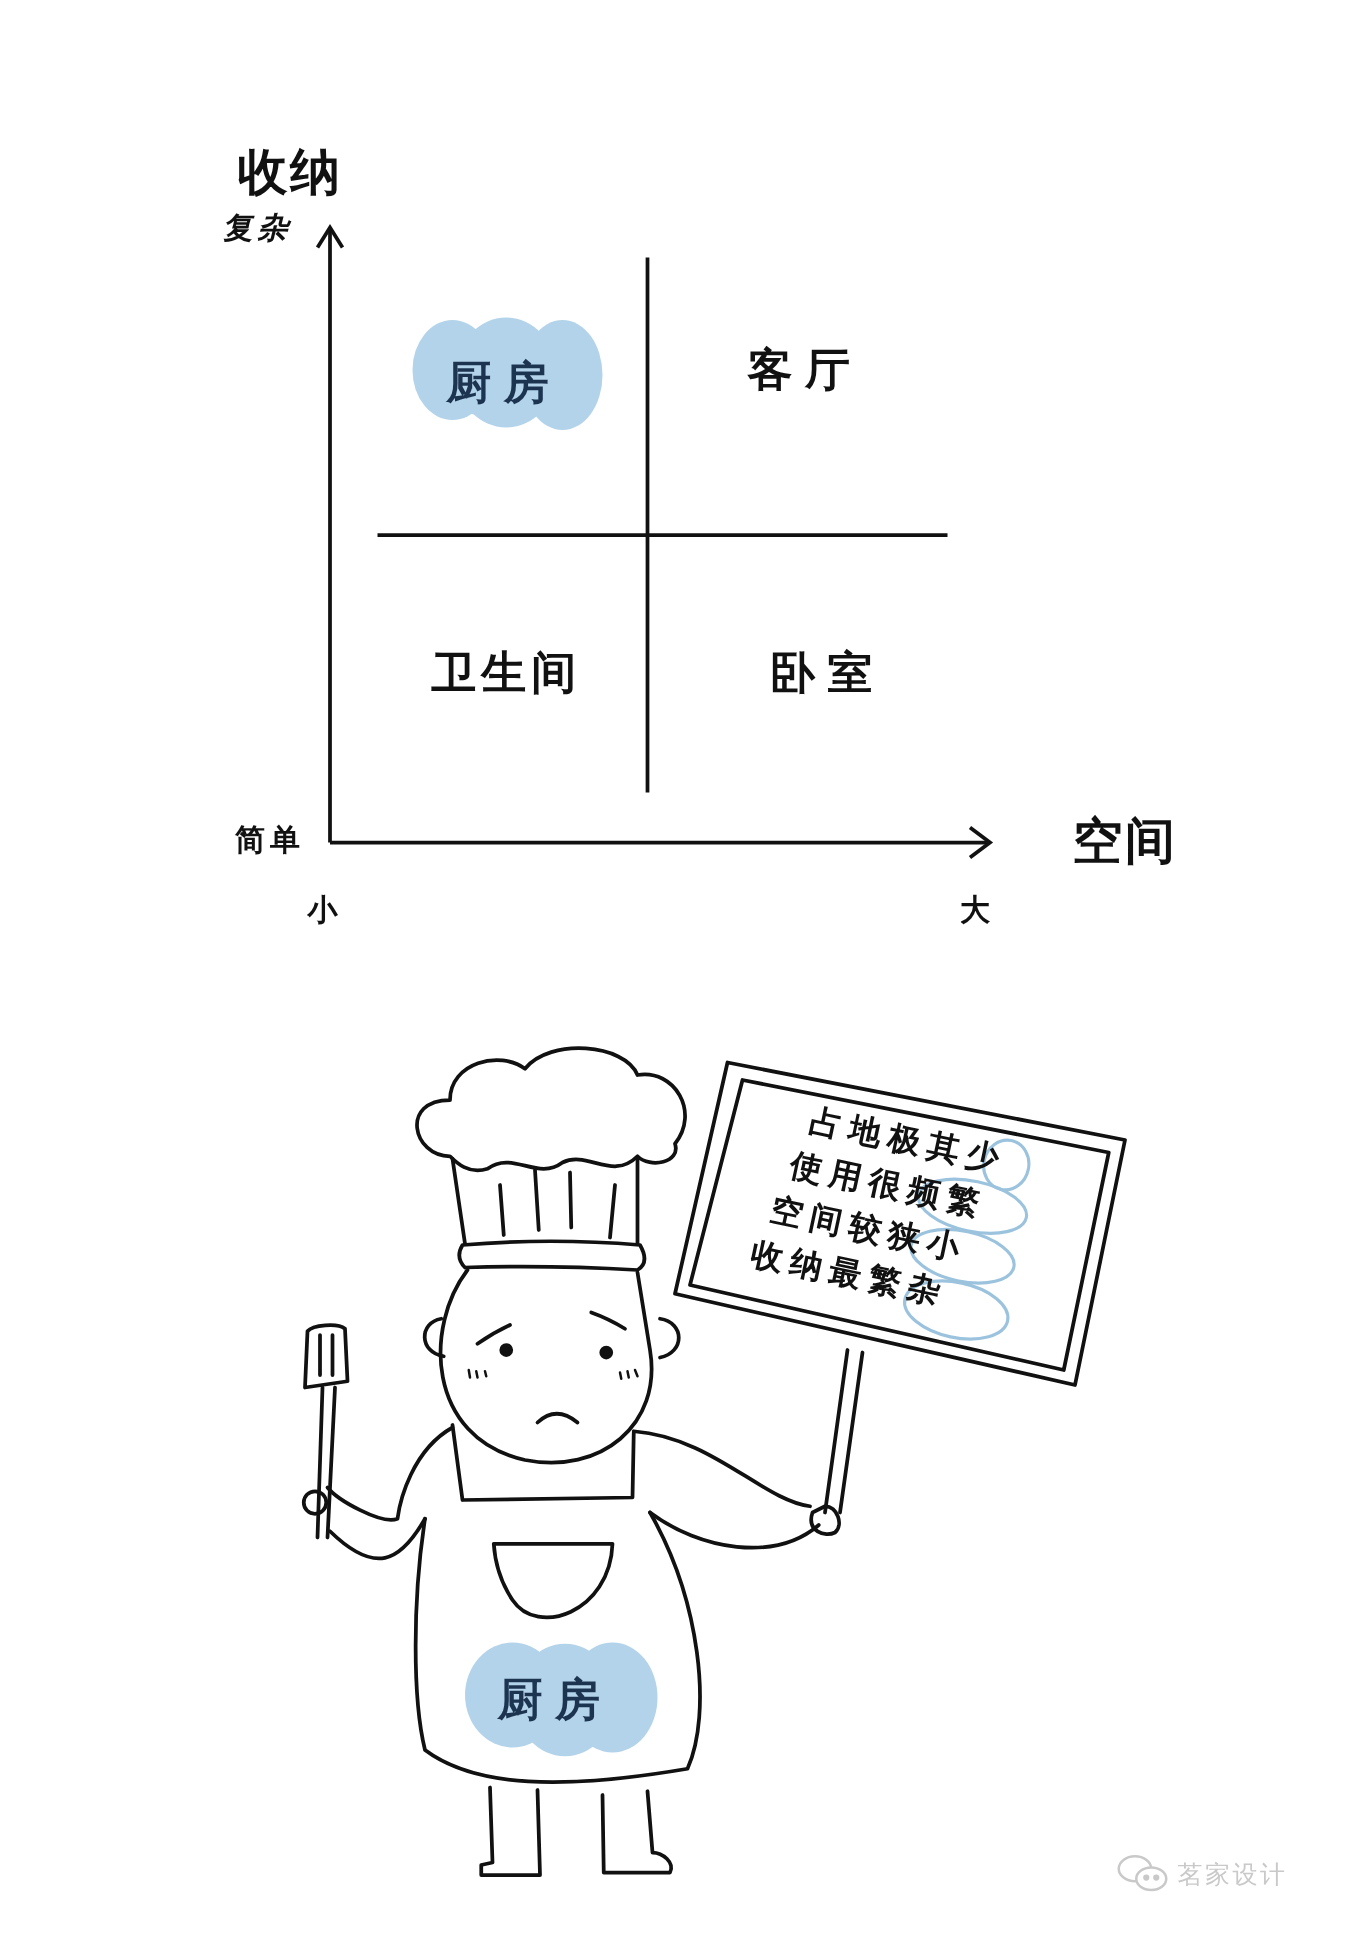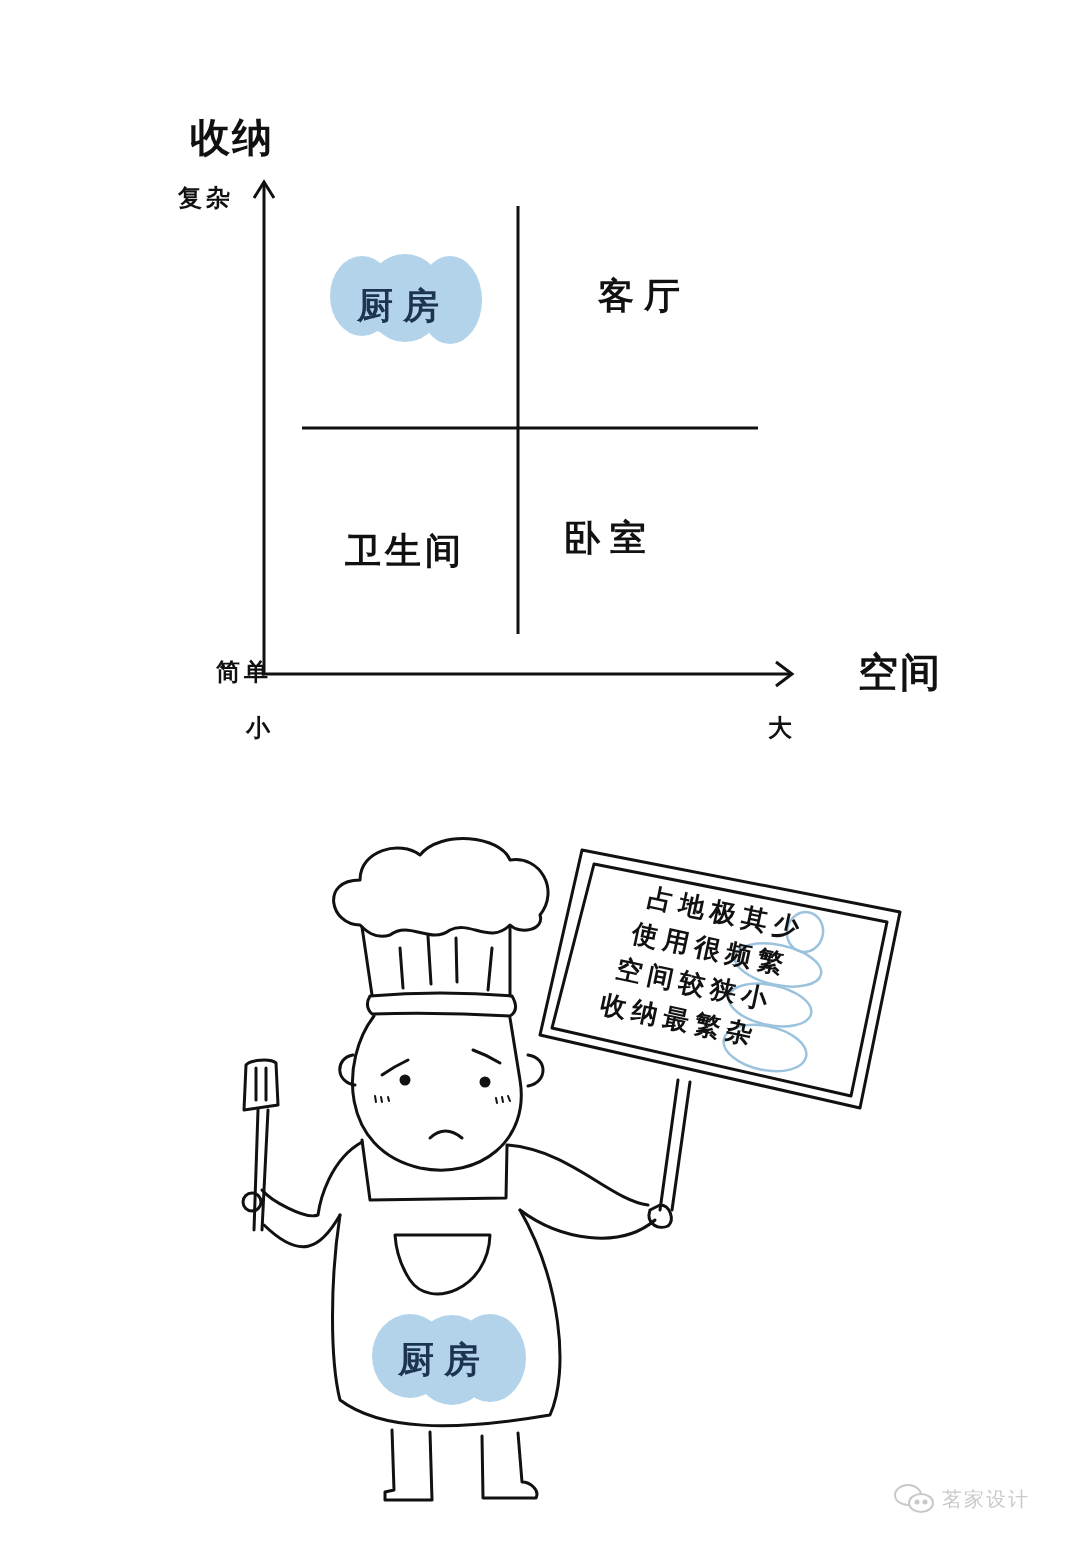--- a/index.html
+++ b/index.html
@@ -31,30 +31,30 @@
 
     <g fill="#b3d3ea">
       <ellipse cx="362" cy="296" rx="32" ry="40"></ellipse>
       <ellipse cx="405" cy="298" rx="40" ry="44"></ellipse>
       <ellipse cx="450" cy="300" rx="32" ry="44"></ellipse>
       <ellipse cx="406" cy="300" rx="72" ry="34"></ellipse>
     </g>
   </svg>
 
   <div class="abs axis-title" style="left:190px;top:110px;">收纳</div>
-  <div class="abs tick" style="left:178px;top:182px;">复杂</div>
-  <div class="abs tick" style="left:188px;top:656px;margin-left:28px;">简单</div>
+  <div class="abs tick" style="left:178px;top:166px;font-style:italic;">复杂</div>
+  <div class="abs tick" style="left:188px;top:656px;">简单</div>
   <div class="abs axis-title" style="left:858px;top:645px;">空间</div>
   <div class="abs tick" style="left:246px;top:712px;">小</div>
   <div class="abs tick" style="left:768px;top:712px;">大</div>
 
   <div class="abs quad blob-label" style="left:357px;top:282px;">厨房</div>
   <div class="abs quad" style="left:598px;top:272px;">客厅</div>
-  <div class="abs quad" style="left:345px;top:514px;letter-spacing:4px;margin-top:13px;">卫生间</div>
-  <div class="abs quad" style="left:564px;top:514px;">卧室</div>
+  <div class="abs quad" style="left:345px;top:514px;letter-spacing:4px;">卫生间</div>
+  <div class="abs quad" style="left:616px;top:514px;">卧室</div>
 </div>
 
 <div>
   <svg width="1080" height="1546" fill="none" stroke="#111" stroke-width="3" stroke-linecap="round" stroke-linejoin="round">
 
     <path d="M360,925 C330,925 320,880 360,880 C360,850 400,840 420,855 C440,830 500,835 510,860 C540,855 560,890 540,915 C545,930 520,935 510,925 C490,945 470,920 450,930 C430,945 410,920 390,935 C375,940 365,930 360,925 Z"></path>
 
     <path d="M362,927 L372,995 M510,926 L510,995"></path>
     <path d="M400,948 L403,988 M428,936 L431,984 M456,938 L457,982 M492,948 L488,990"></path>
     <path d="M370,996 Q440,990 512,996 Q520,1010 510,1016 Q440,1012 372,1014 Q364,1006 370,996 Z"></path>

